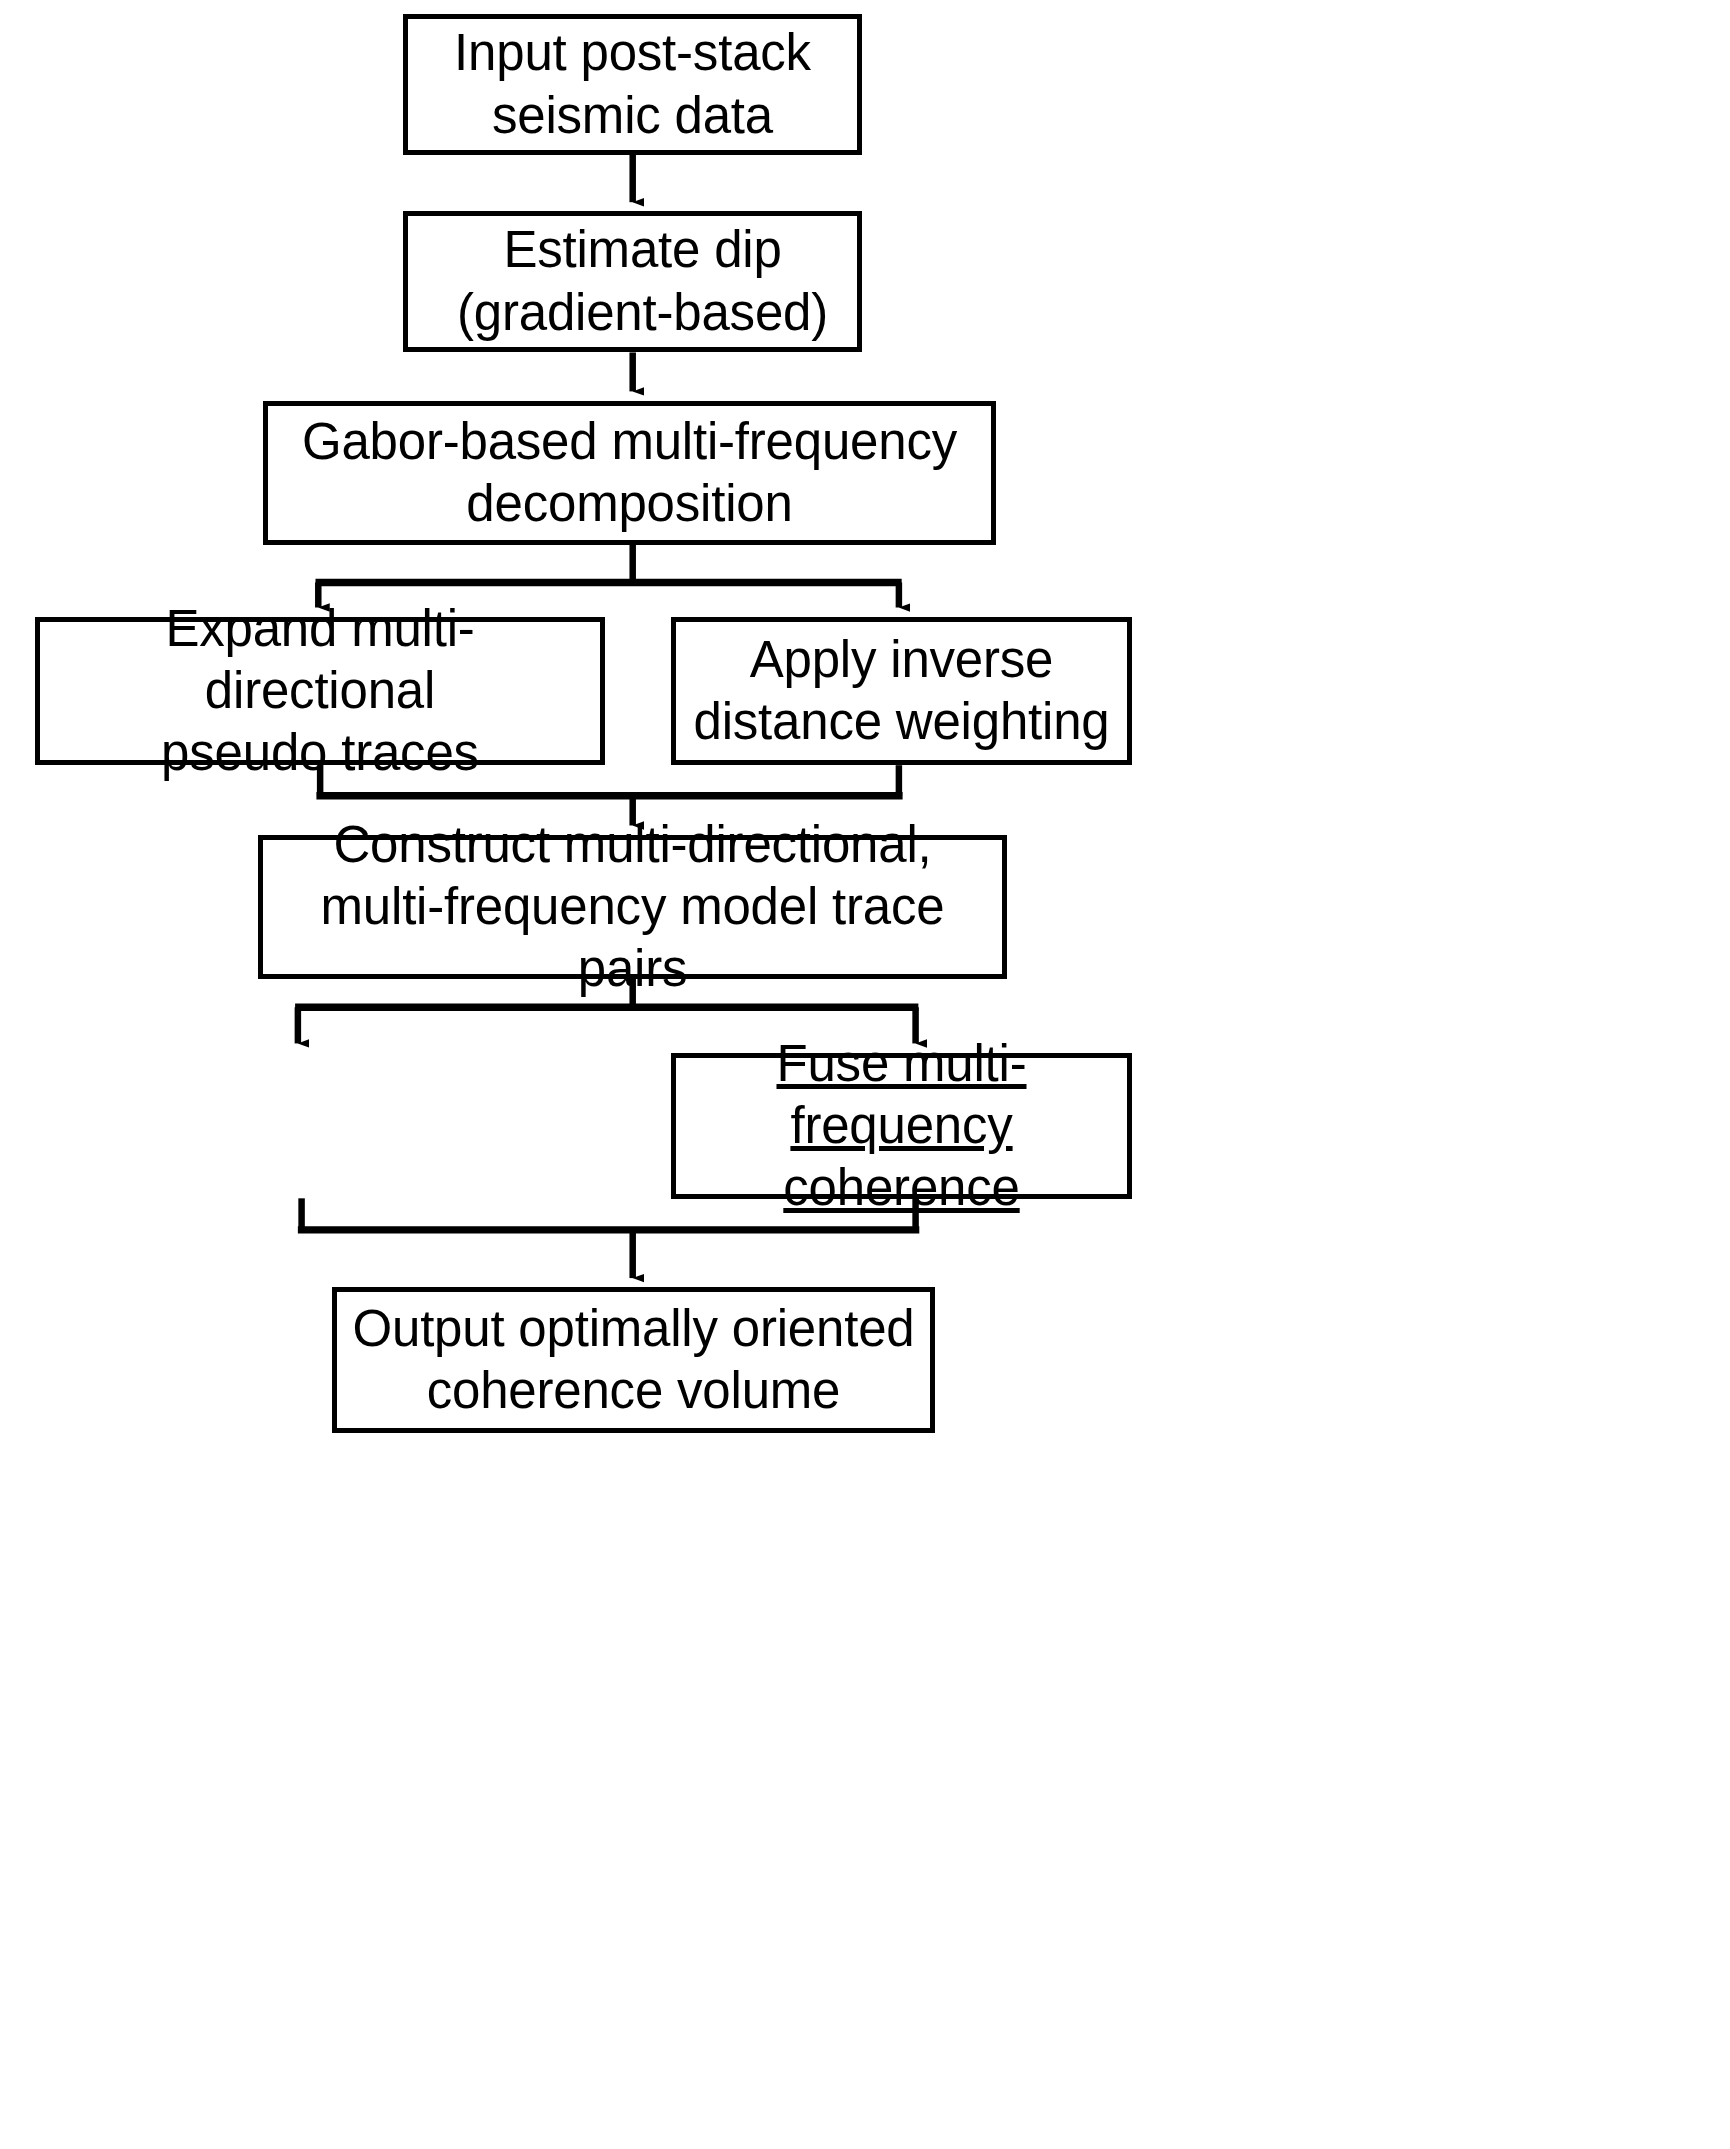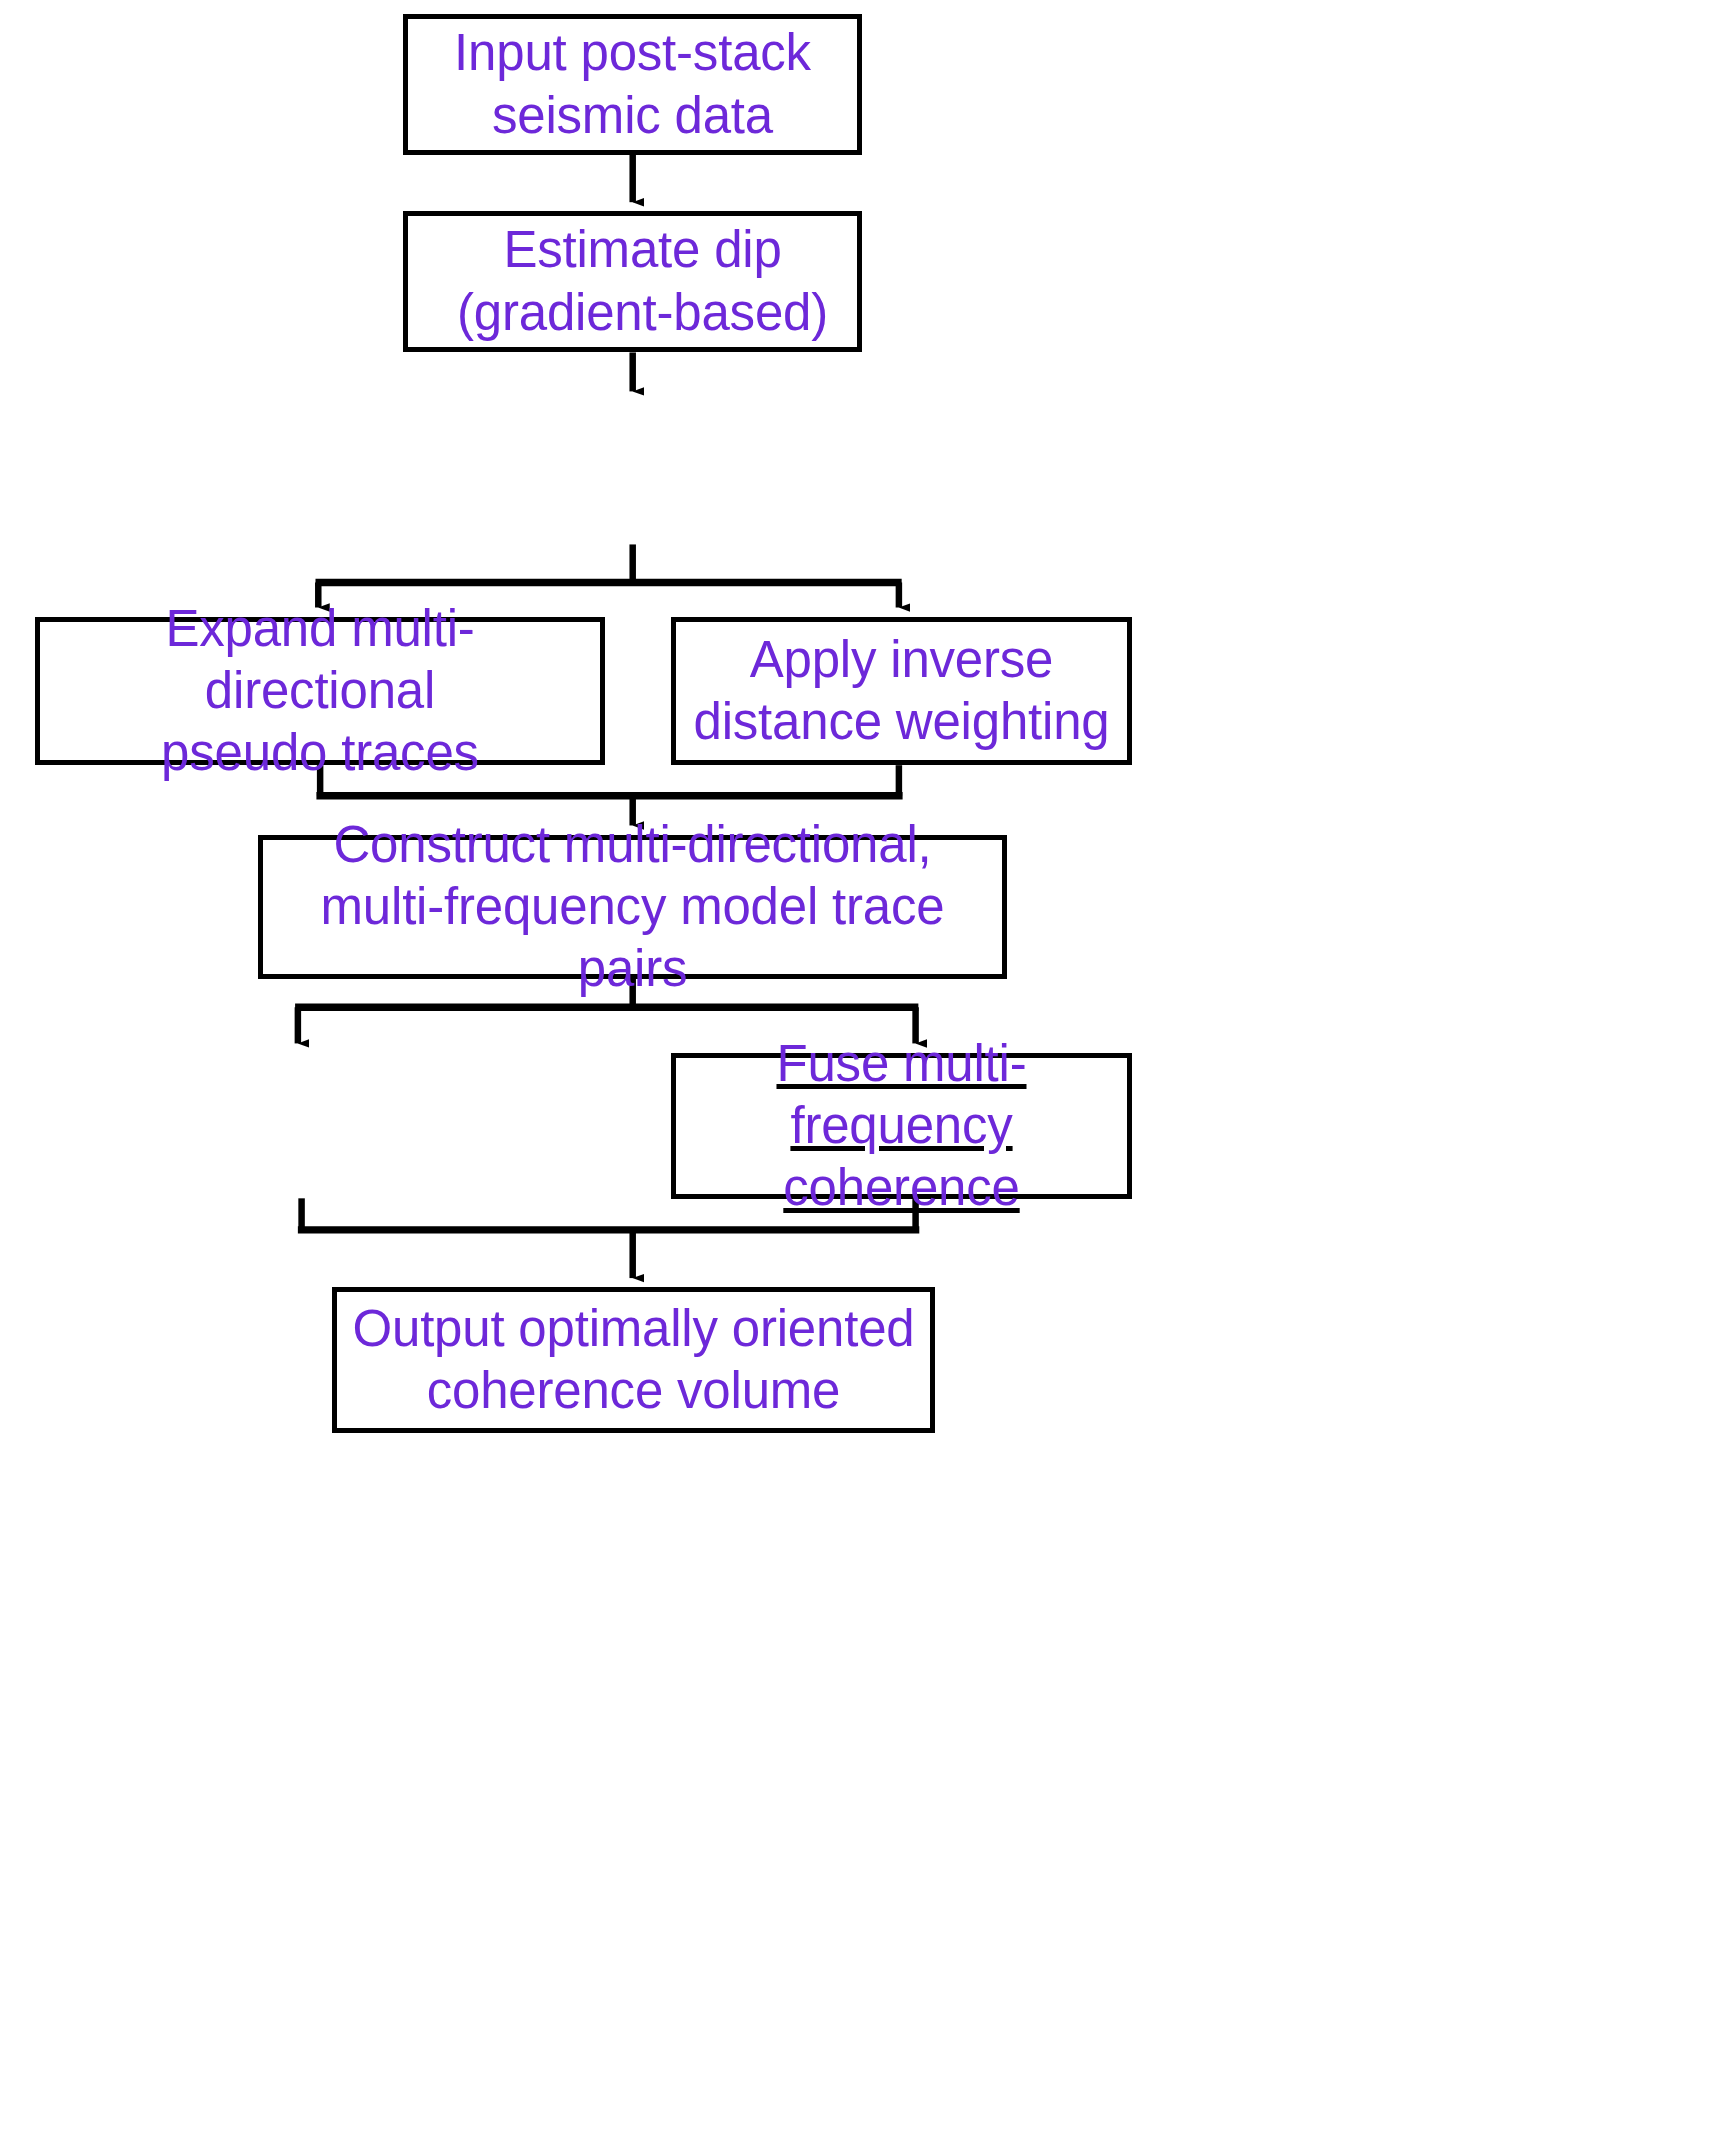--- a/index.html
+++ b/index.html
@@ -35,21 +35,21 @@
     background: #ffffff;
     display: flex;
     align-items: center;
     justify-content: center;
     text-align: center;
   }
   .node-label {
     font-family: "Liberation Sans", "DejaVu Sans", sans-serif;
     font-size: 51px;
     line-height: 1.22;
-    color: #6d28d9;
+    color: #000000;
     letter-spacing: -0.2px;
     white-space: pre-line;
     padding: 0 13px;
   }
 </style>
 </head>
 <body>
 
 <div id="flow-root">
 
@@ -100,20 +100,24 @@
   <div class="node-box" style="left:403px; top:14px; width:459px; height:141px;">
     <span class="node-label">Input post-stack
 seismic data</span>
   </div>
 
   <div class="node-box" style="left:403px; top:211px; width:459px; height:141px;padding-left:20px;">
     <span class="node-label">Estimate dip
 (gradient-based)</span>
   </div>
 
+  <div class="node-box" style="left:263px; top:401px; width:733px; height:144px;">
+    <span class="node-label">Gabor-based multi-frequency
+decomposition</span>
+  </div>
 
   <div class="node-box" style="left:35px; top:617px; width:570px; height:148px;">
     <span class="node-label">Expand multi-directional
 pseudo traces</span>
   </div>
 
   <div class="node-box" style="left:671px; top:617px; width:461px; height:148px;">
     <span class="node-label">Apply inverse
 distance weighting</span>
   </div>

